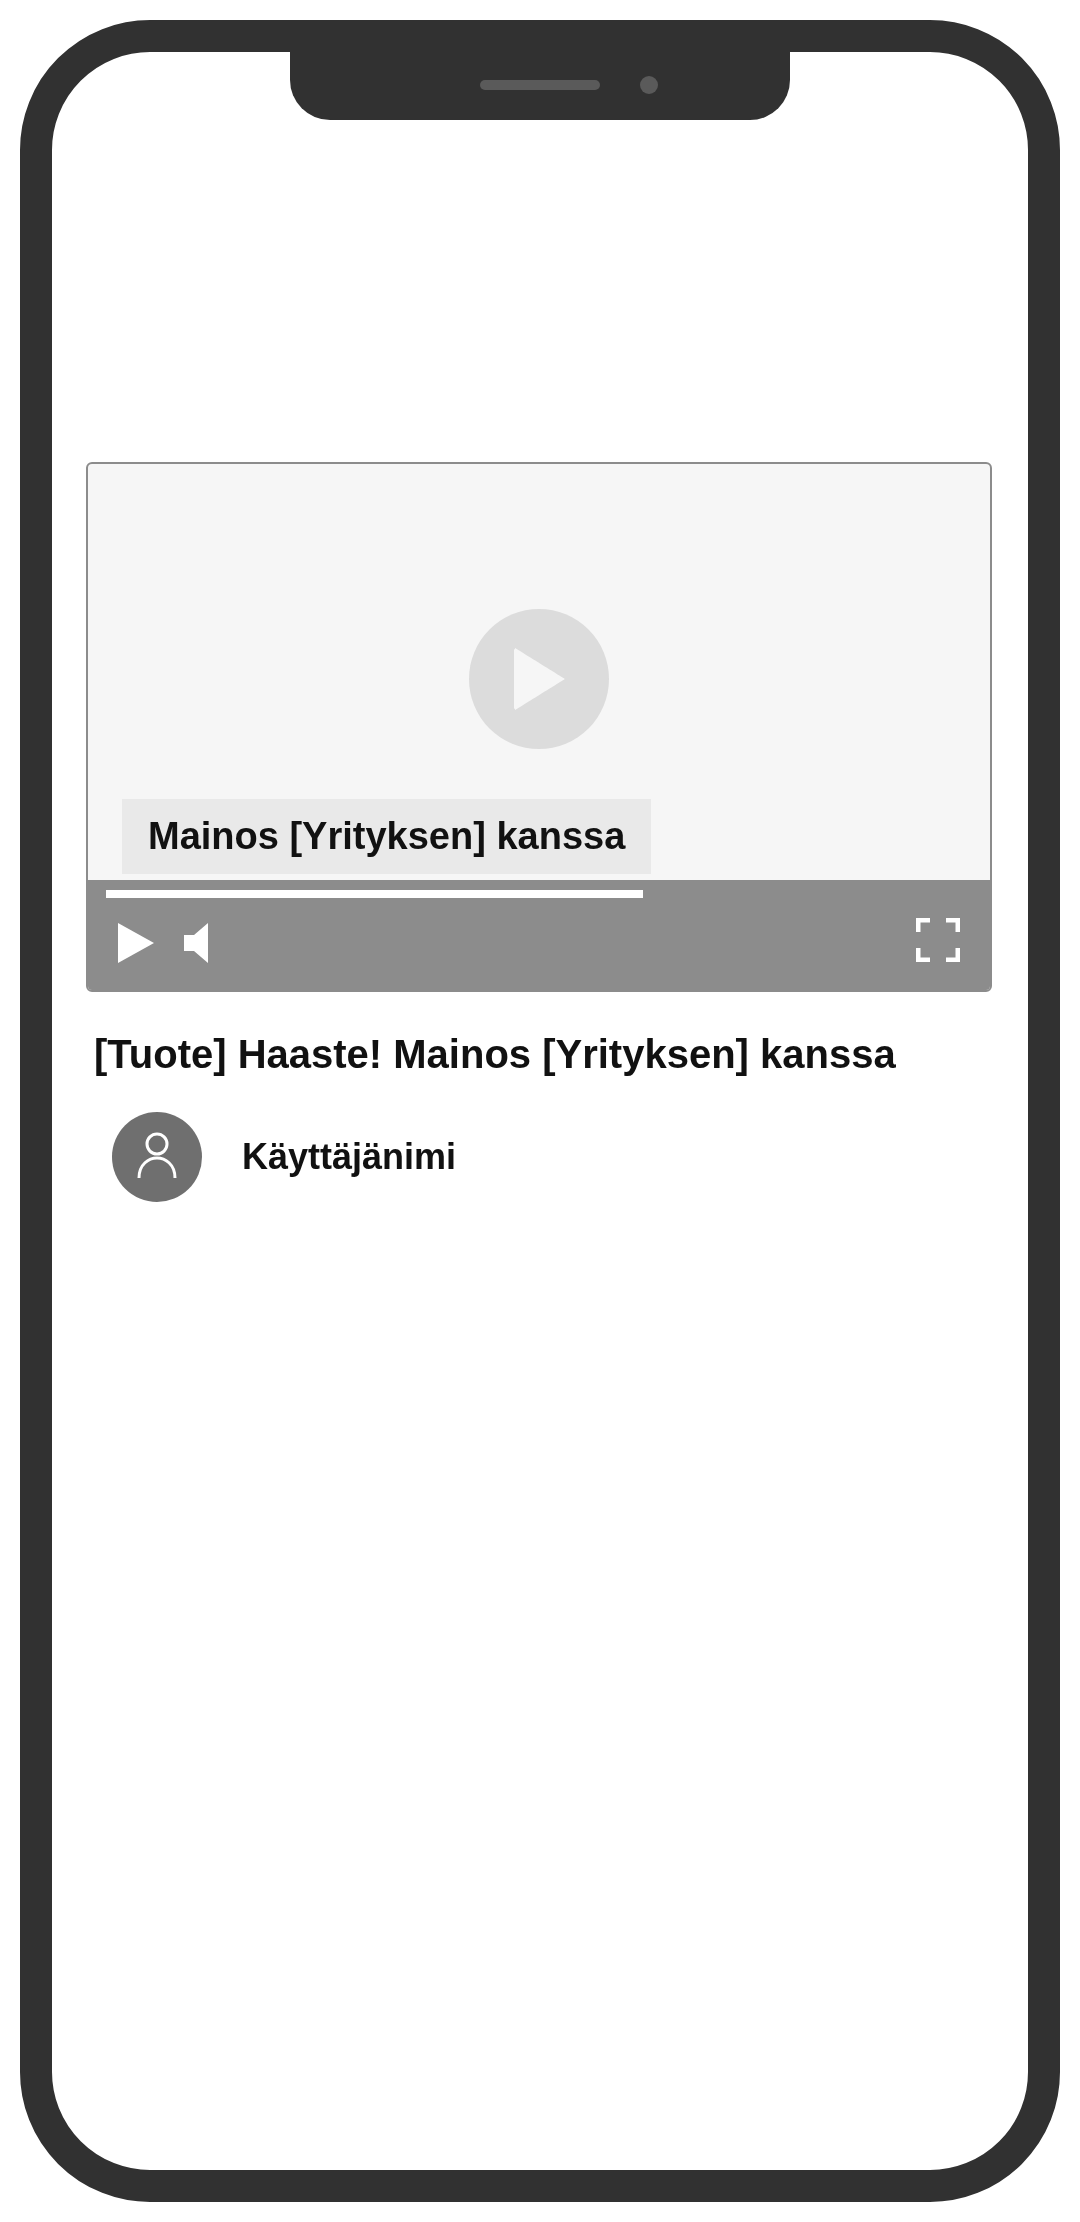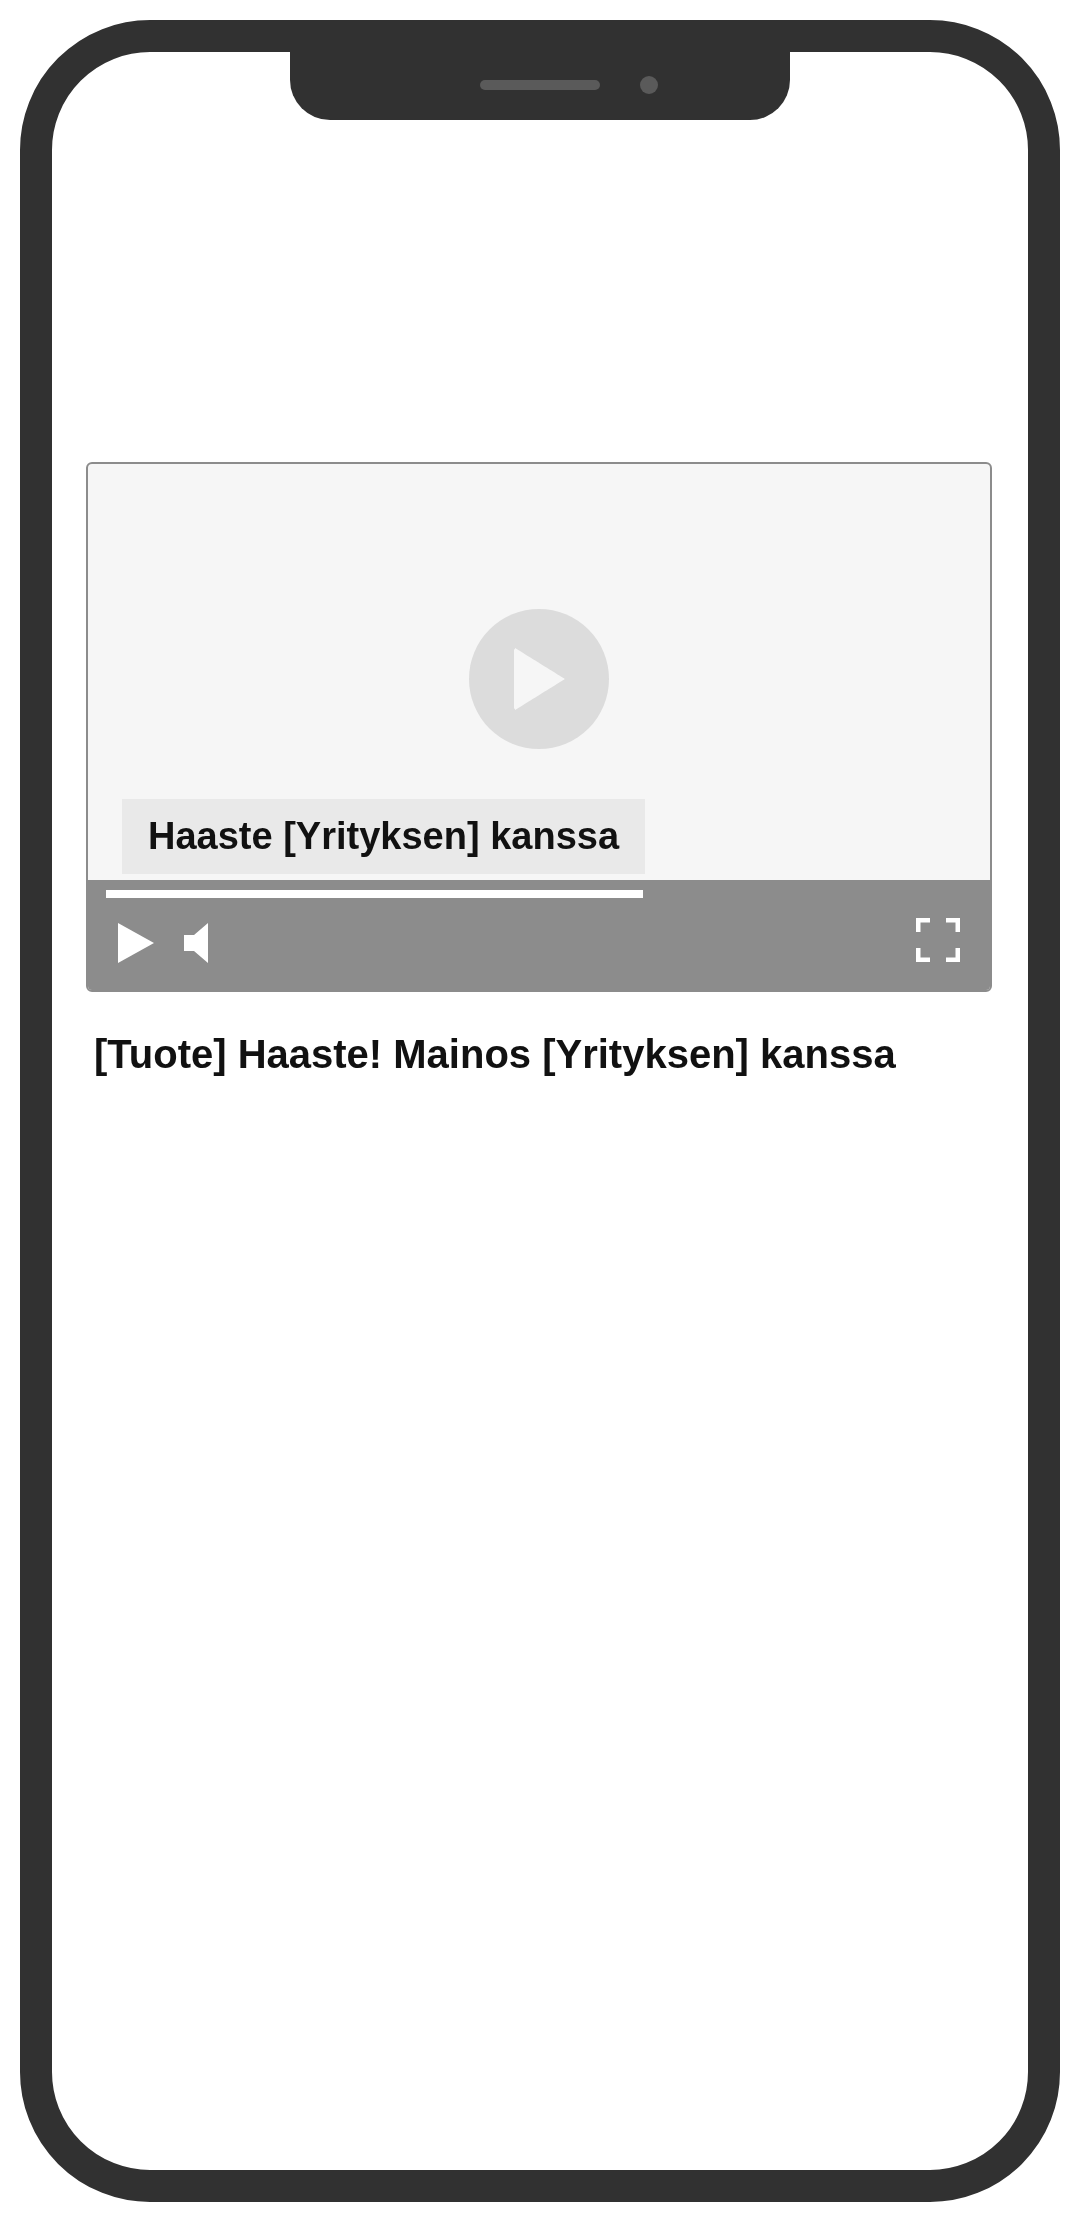--- a/index.html
+++ b/index.html
@@ -177,21 +177,21 @@
         <div class="play-disc">
           <span>
             <svg width="60" height="70" viewBox="0 0 60 70">
               <path d="M5 5 L55 35 L5 65 Z" fill="#f6f6f6" stroke="none"></path>
               <path d="M8 8 L52 35 L8 62 Z" fill="#f6f6f6"></path>
               <path d="M10 8 L52 35 L10 62 Z" fill="#f6f6f6"></path>
               <path d="M6 4 C6 4 56 35 56 35 C56 35 6 66 6 66 Z" fill="#f6f6f6"></path>
             </svg>
           </span>
         </div>
-        <div class="ad-label">Haaste [Yrityksen] kanssa</div>
+        <div class="ad-label">Mainos [Yrityksen] kanssa</div>
       </div>
       <div class="controls-bar">
         <div class="progress-track">
           <div class="progress-fill" style="width:62%"></div>
         </div>
         <div class="controls-left">
           <button class="icon-btn">
             <span>
               <svg width="36" height="40" viewBox="0 0 36 40">
                   <path d="M0 0 L36 20 L0 40 Z" fill="#ffffff"></path>
@@ -216,15 +216,26 @@
                 <path d="M14 42 L2 42 L2 30"></path>
               </svg>
             </span>
           </button>
         </div>
       </div>
     </div>
 
     <div class="video-title">[Tuote] Haaste! Mainos [Yrityksen] kanssa</div>
 
+    <div class="channel-row">
+      <div class="avatar">
+        <span>
+          <svg width="44" height="50" viewBox="0 0 44 50" fill="none" stroke="#ffffff" stroke-width="3">
+            <circle cx="22" cy="14" r="10"></circle>
+            <path d="M4 48 C4 34 14 28 22 28 C30 28 40 34 40 48"></path>
+          </svg>
+        </span>
+      </div>
+      <div class="channel-name">Käyttäjänimi</div>
+    </div>
 
   </div>
 </div>
 
 </body></html>

